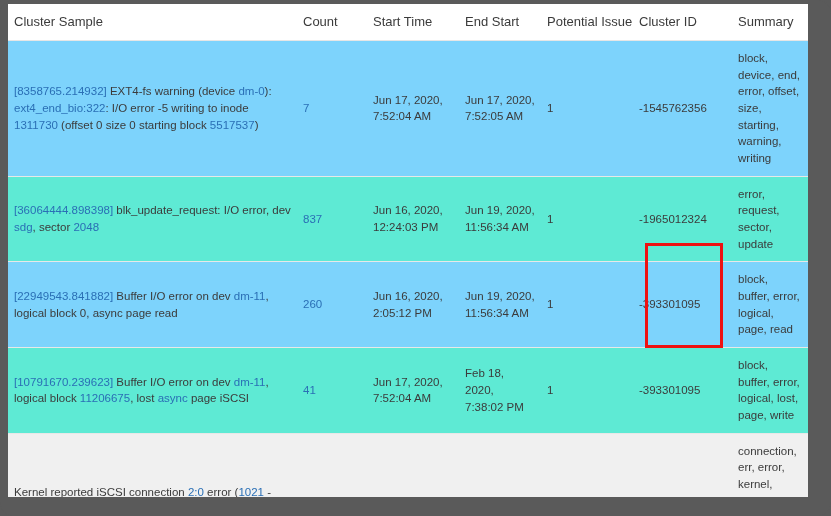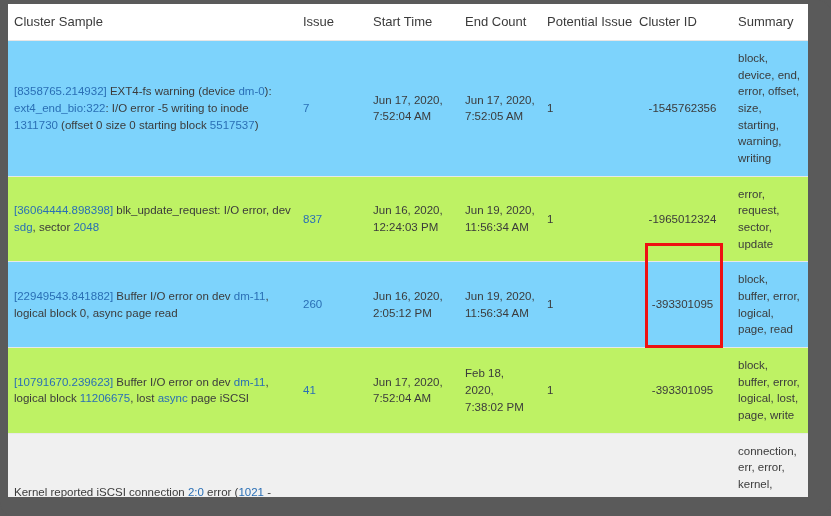--- a/index.html
+++ b/index.html
@@ -40,38 +40,38 @@
     white-space:nowrap;
   }
   table.cluster-table td{
     padding:9px 6px;
     vertical-align:middle;
     border-bottom:1px solid #e8e8e8;
     line-height:1.45;
     word-wrap:break-word;
     overflow-wrap:break-word;
   }
-  tr.row-alt td{background:#bef264;}
+  tr.row-alt td{background:#5eead4;}
   tr.row-plain td{background:#7dd3fc;}
   tr.row-last td{background:#f0f0f0;border-bottom:none;}
 
   
   col.c-sample{width:289px;}
   col.c-count{width:70px;}
   col.c-start{width:92px;}
   col.c-end{width:82px;}
   col.c-issue{width:92px;}
   col.c-cid{width:99px;}
   col.c-summary{width:76px;}
 
   th.h-sample{padding-left:14px;}
   td.t-sample{padding-left:14px;color:#3b3b3b;}
   td.t-count{color:#2a6fb5;}
   td.t-start,td.t-end,td.t-issue{color:#3b3b3b;}
-  td.t-cid{color:#3b3b3b;text-align:center;}
+  td.t-cid{color:#3b3b3b;}
   td.t-summary{color:#3b3b3b;line-height:1.5;}
   th.h-summary{padding-left:8px;}
   td.t-summary{padding-left:8px;}
 
   .tok{color:#2a6fb5;}
   
   #redbox{
     position:absolute;
     left:645px;top:243px;
     width:78px;height:105px;
@@ -92,23 +92,23 @@
         <col class="c-count">
         <col class="c-start">
       <col class="c-end">
         <col class="c-issue">
         <col class="c-cid">
         <col class="c-summary">
     </colgroup>
     <thead>
       <tr>
         <th class="h-sample">Cluster Sample</th>
-        <th>Issue</th>
+        <th>Count</th>
         <th>Start Time</th>
-        <th>End Count</th>
+        <th>End Start</th>
         <th>Potential Issue</th>
         <th>Cluster ID</th>
         <th class="h-summary">Summary</th>
       </tr>
     </thead>
     <tbody id="tbody">
         <tr class="row-plain">
           <td class="t-sample"><span class="tok">[8358765.214932]</span><span> EXT4-fs warning (device </span><span class="tok">dm-0</span><span>): </span><span class="tok">ext4_end_bio:322</span><span>: I/O error -5 writing to inode </span><span class="tok">1311730</span><span> (offset 0 size 0 starting block </span><span class="tok">5517537</span><span>)</span></td>
           <td class="t-count">7</td>
           <td class="t-start">Jun 17, 2020, 7:52:04 AM</td>

